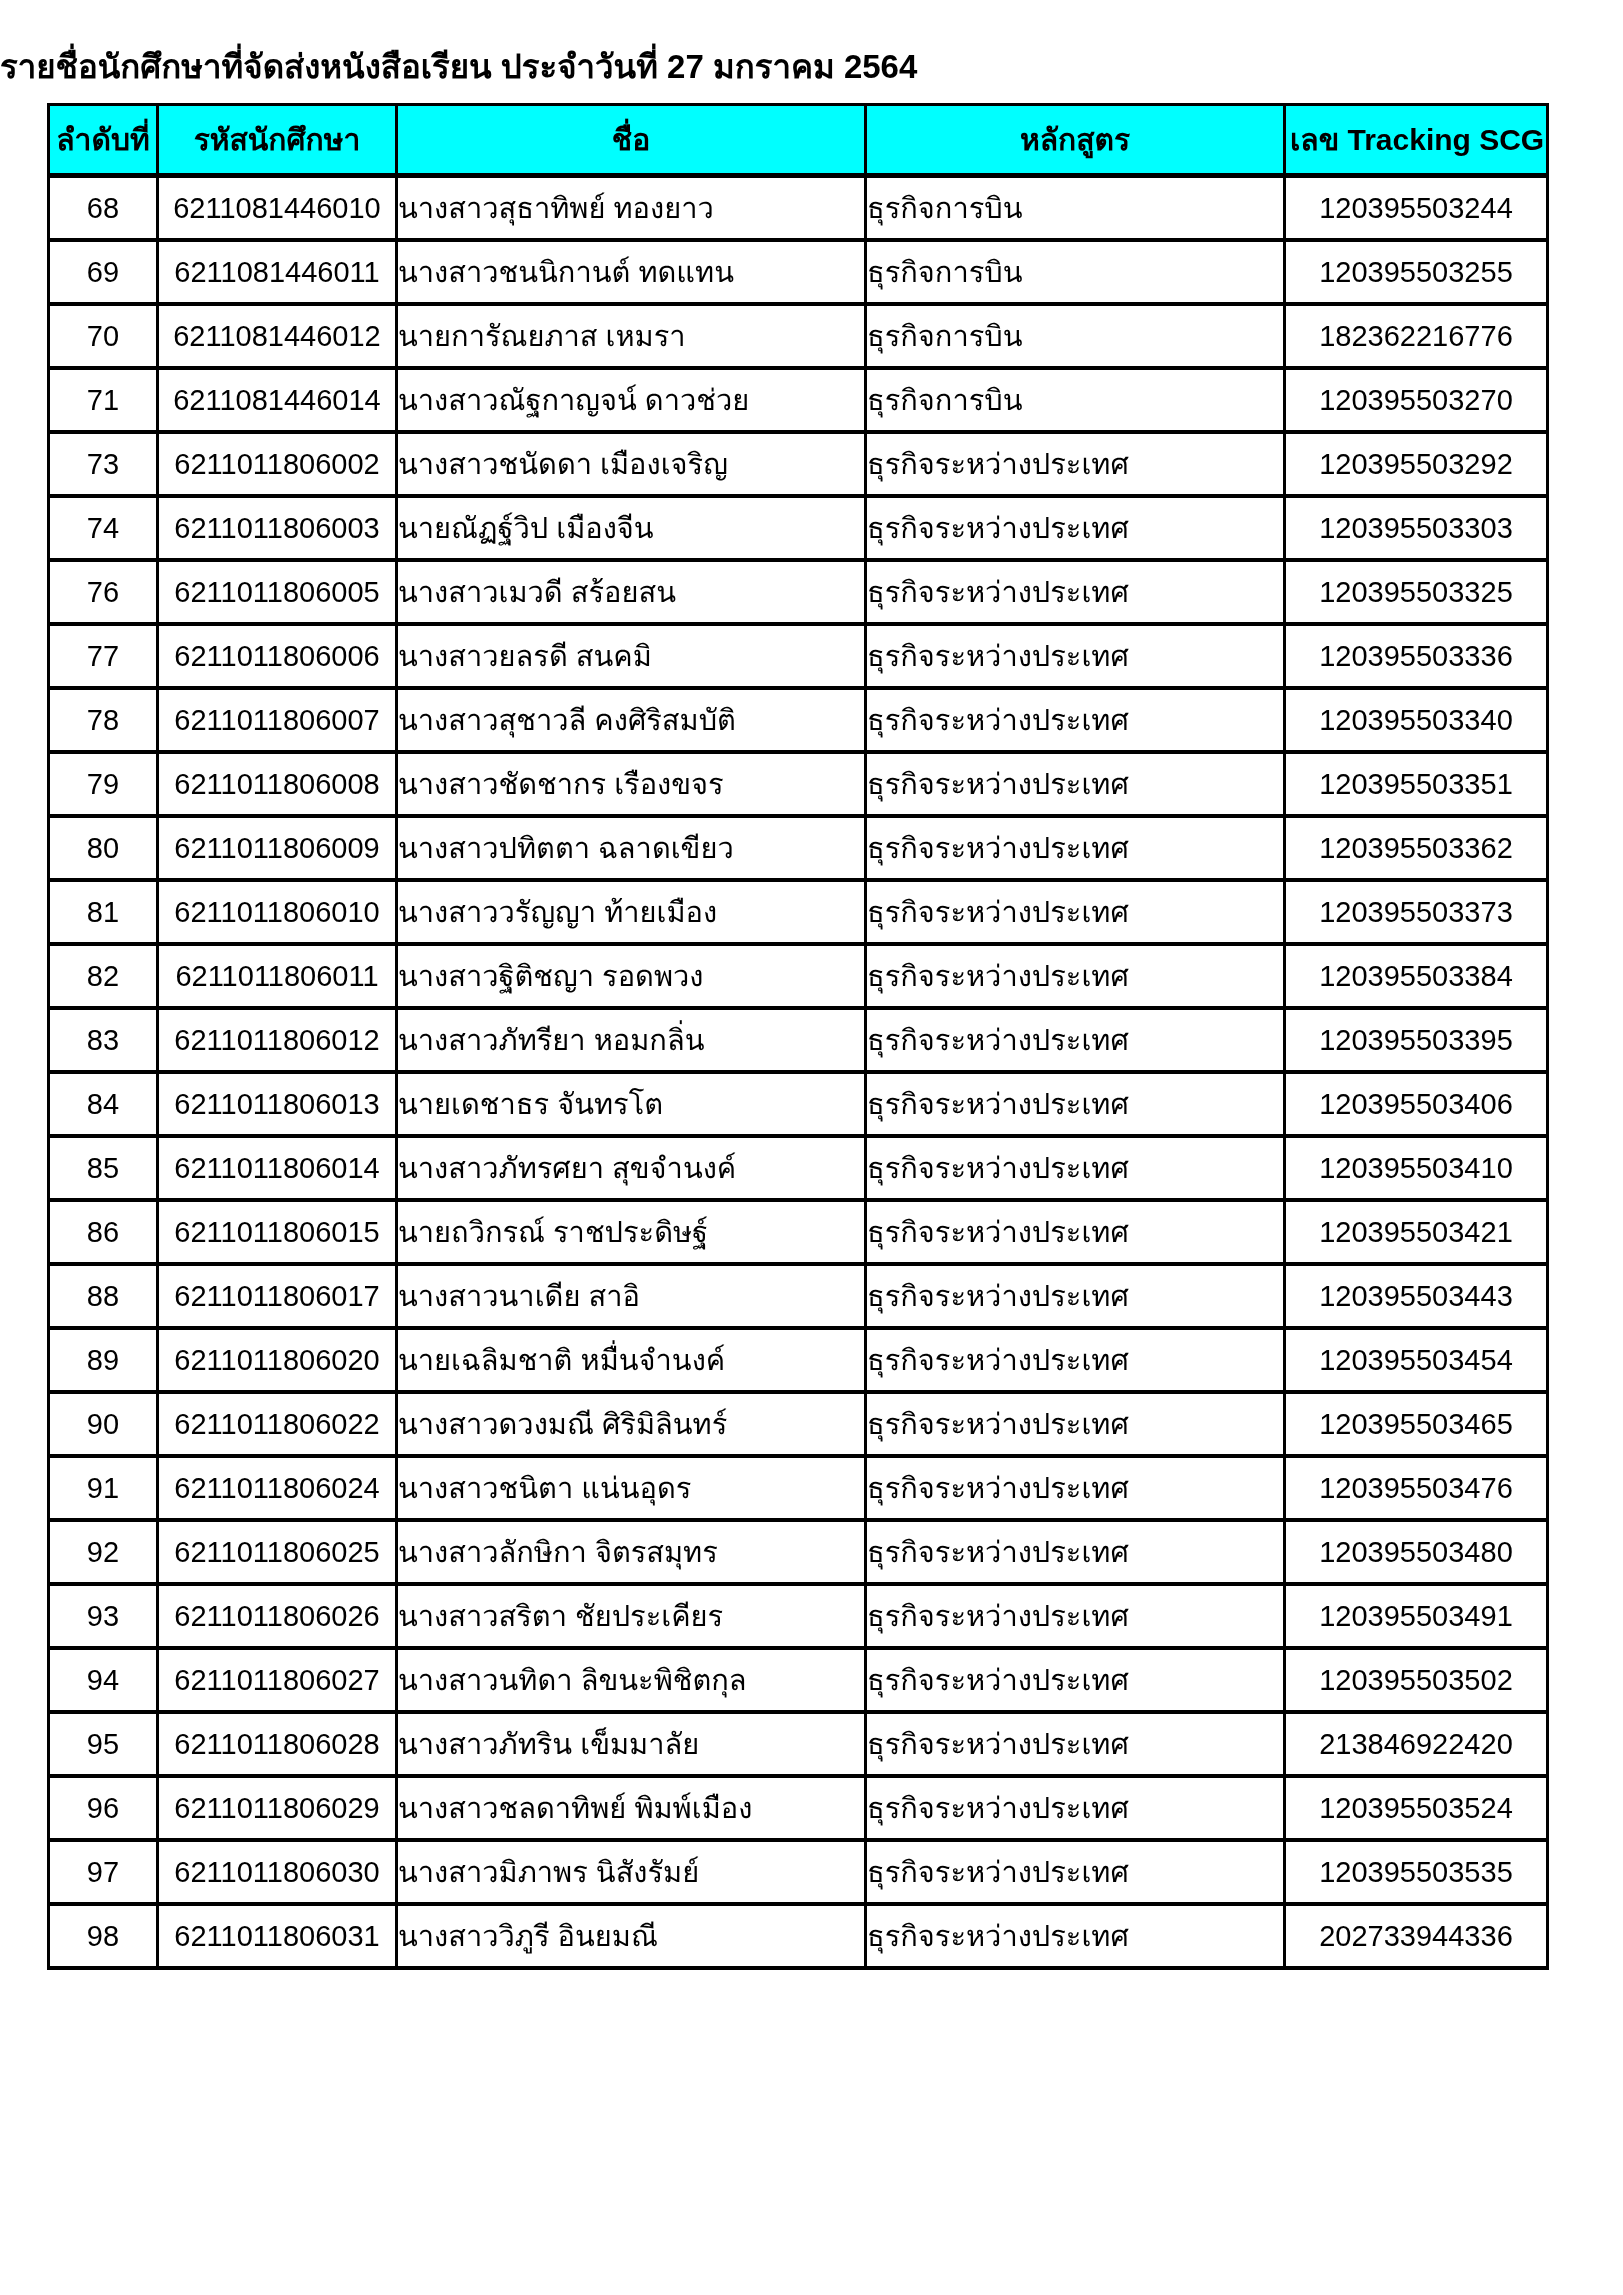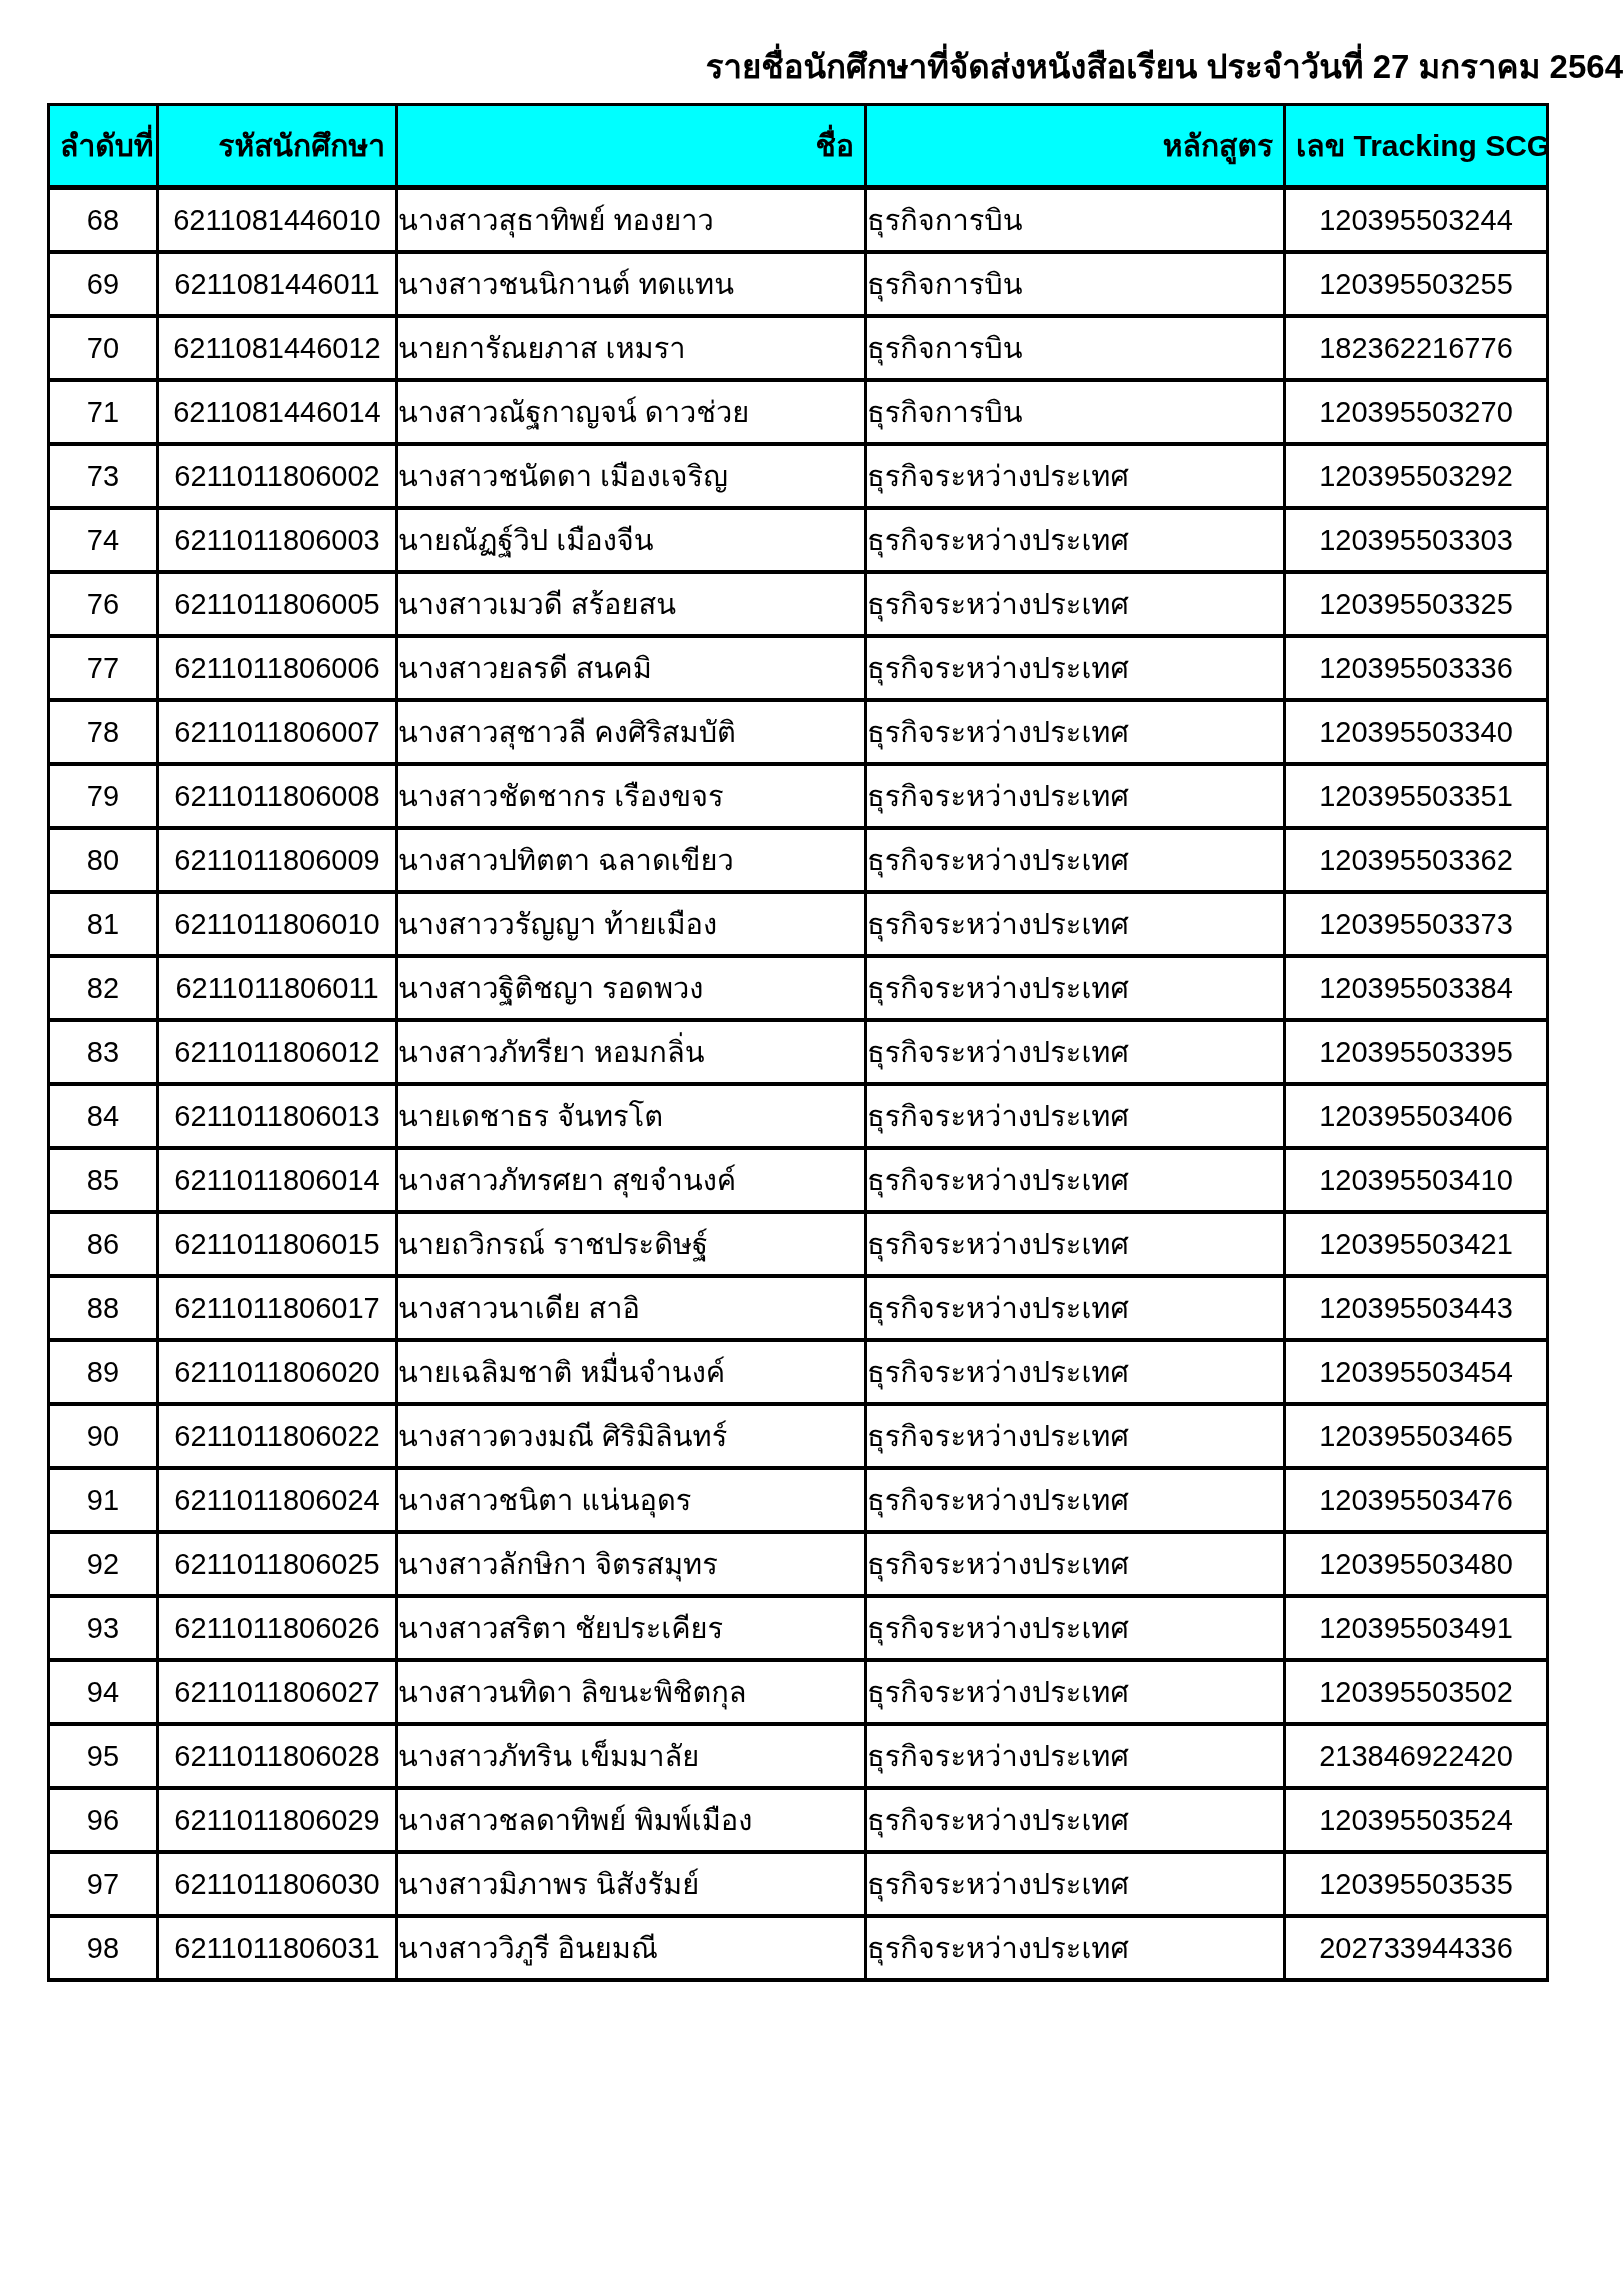--- a/index.html
+++ b/index.html
@@ -1,21 +1,21 @@
 <!DOCTYPE html>
 <html style="font-size:10.5px"><head>
 <meta charset="utf-8">
 <style>
   html, body { margin: 0; padding: 0; background: #ffffff; }
   body { width: 1623px; height: 2295px; position: relative; overflow: hidden; }
   .page-title {
     position: absolute;
     left: 0; width: 1623px;
     top: 41px; height: 52px;
-    text-align: right;
+    text-align: left;
     font-family: "Liberation Sans", "DejaVu Sans", sans-serif;
     font-weight: bold;
     font-size: 33px;
     line-height: 52px;
     color: #000000;
     letter-spacing: 0px;
   }
   table.roster {
     position: absolute;
     left: 47px; top: 103px;
@@ -29,25 +29,25 @@
   table.roster col.c-seq { width: 109px; }
   table.roster col.c-id { width: 239px; }
   table.roster col.c-name { width: 469px; }
   table.roster col.c-course { width: 419px; }
   table.roster col.c-track { width: 263px; }
   table.roster th {
     background: #00FFFF;
     height: 59px;
     font-size: 30px;
     font-weight: bold;
-    text-align: right;
+    text-align: center;
     border-left: 3.3px solid #000;
     border-right: 3.3px solid #000;
     border-bottom: 5.2px solid #000;
-    padding: 10px;
+    padding: 4px;
     white-space: nowrap;
     overflow: hidden;
   }
   table.roster td {
     height: 60px;
     font-size: 29px;
     border-left: 3.3px solid #000;
     border-right: 3.3px solid #000;
     border-bottom: 4.6px solid #000;
     padding: 0;

